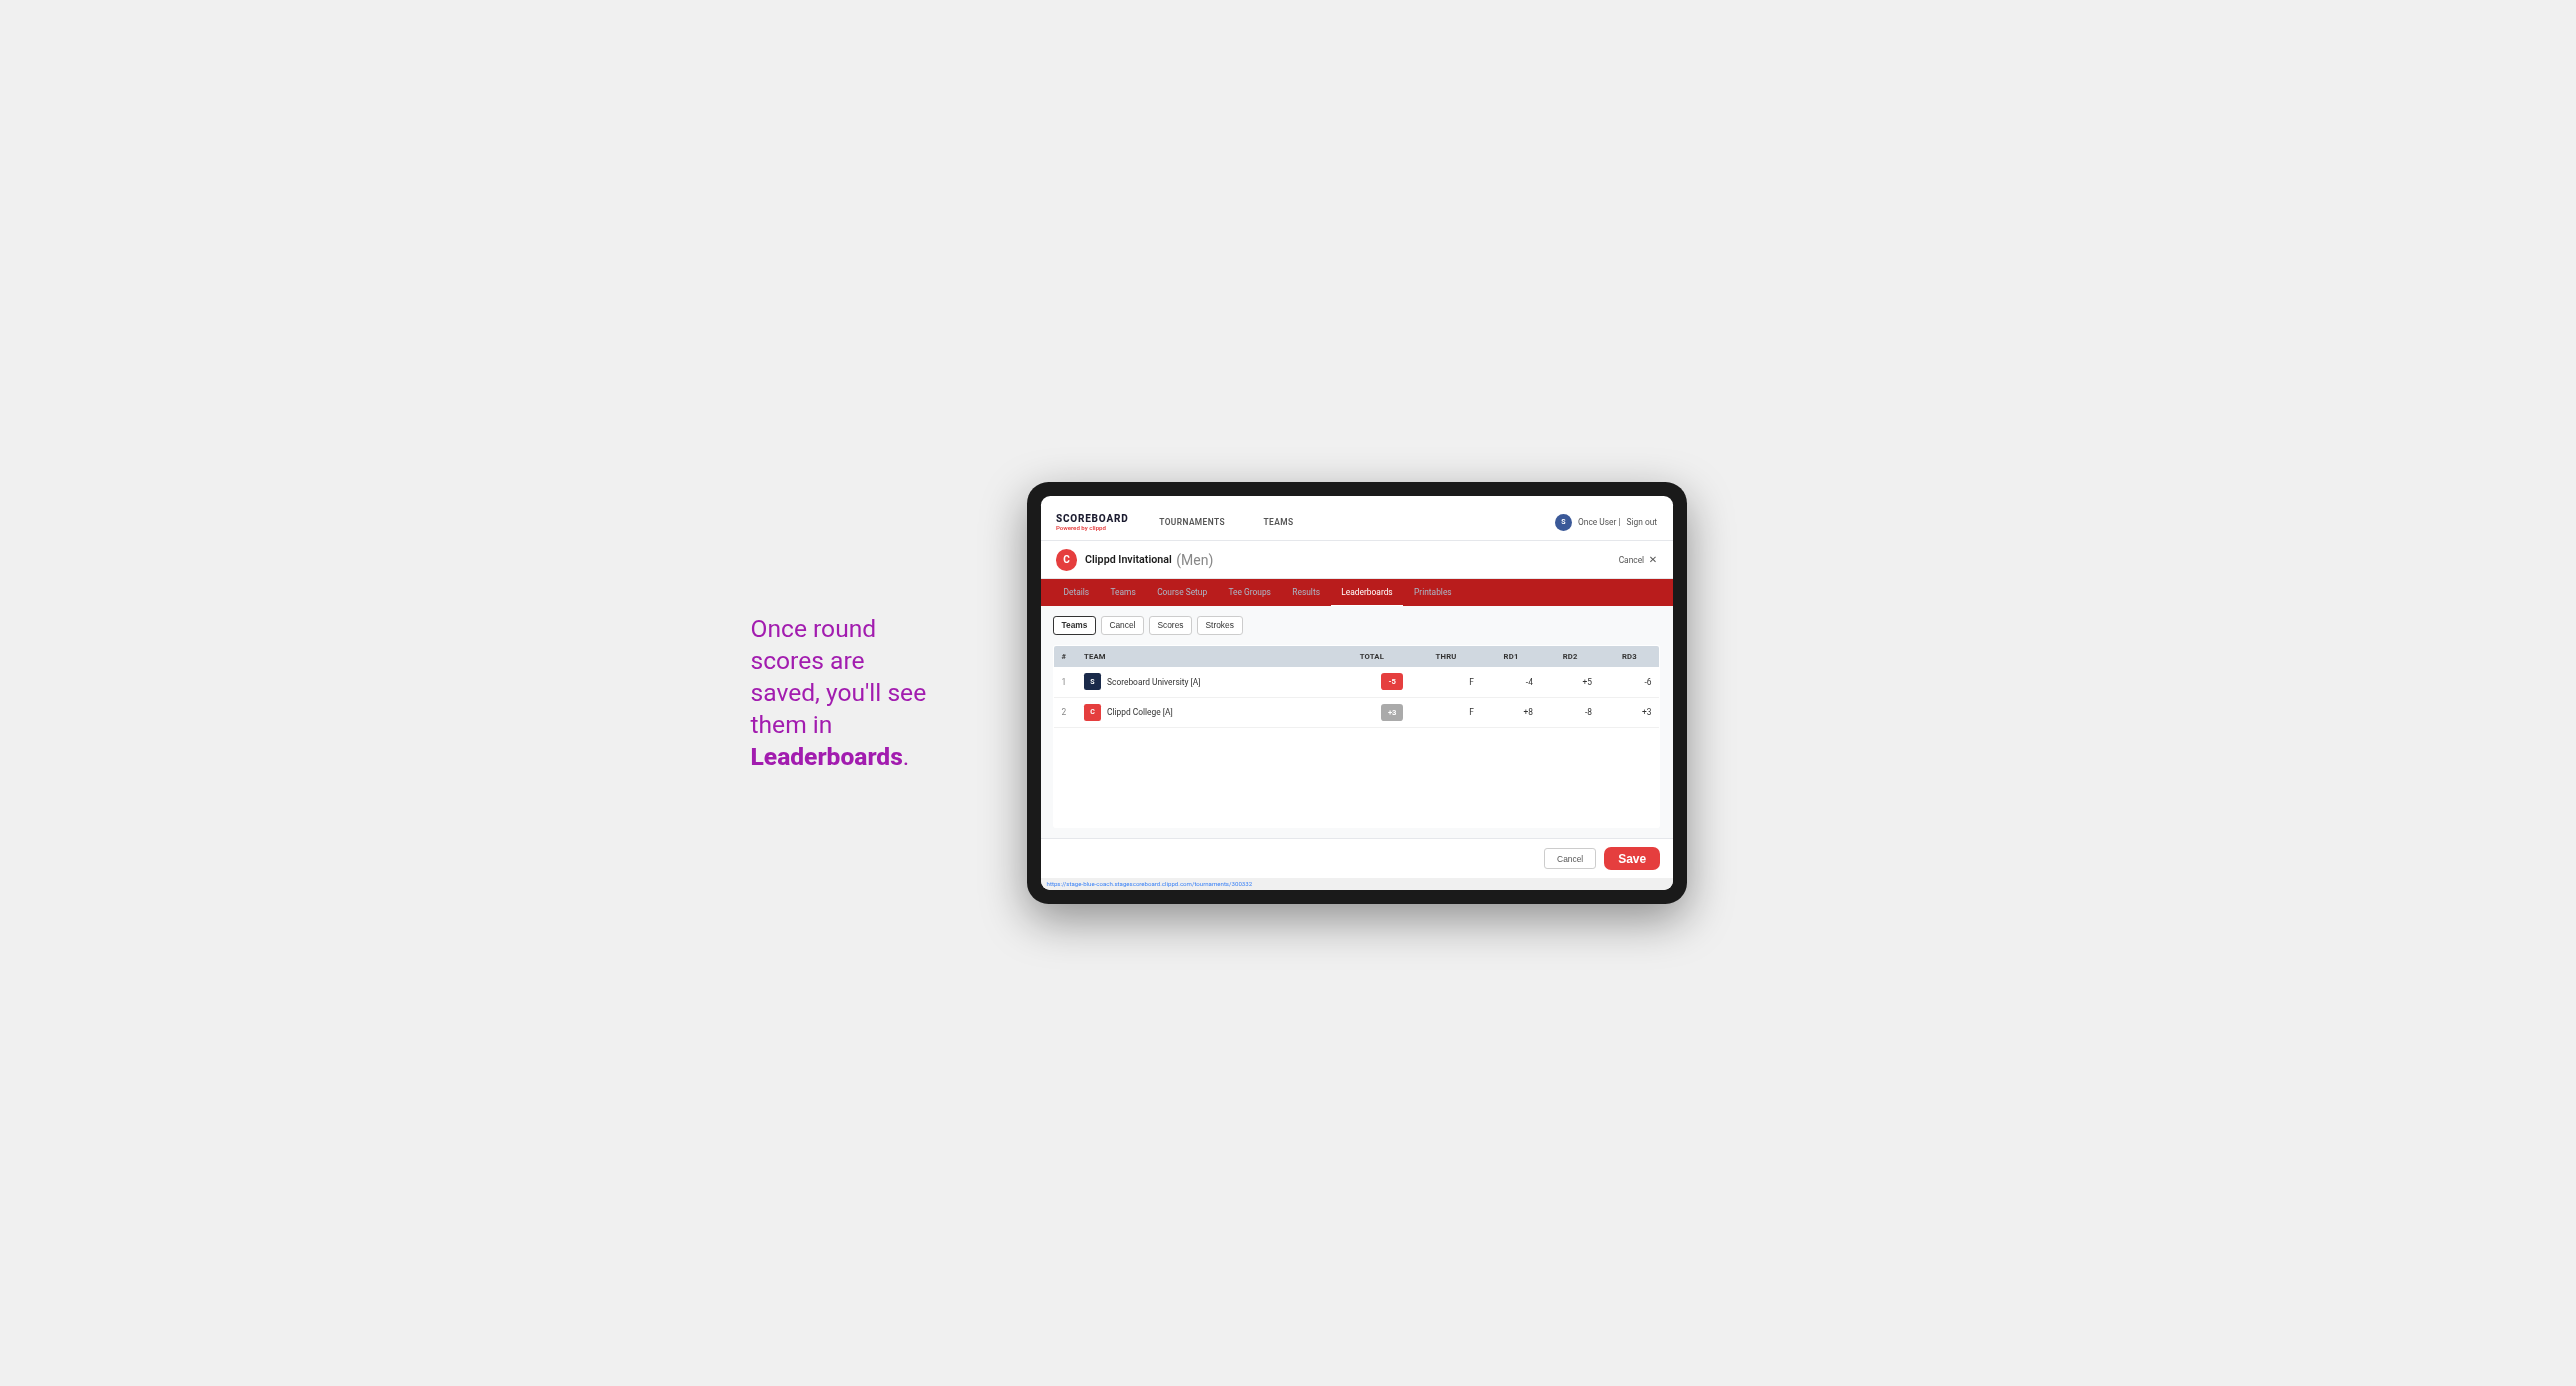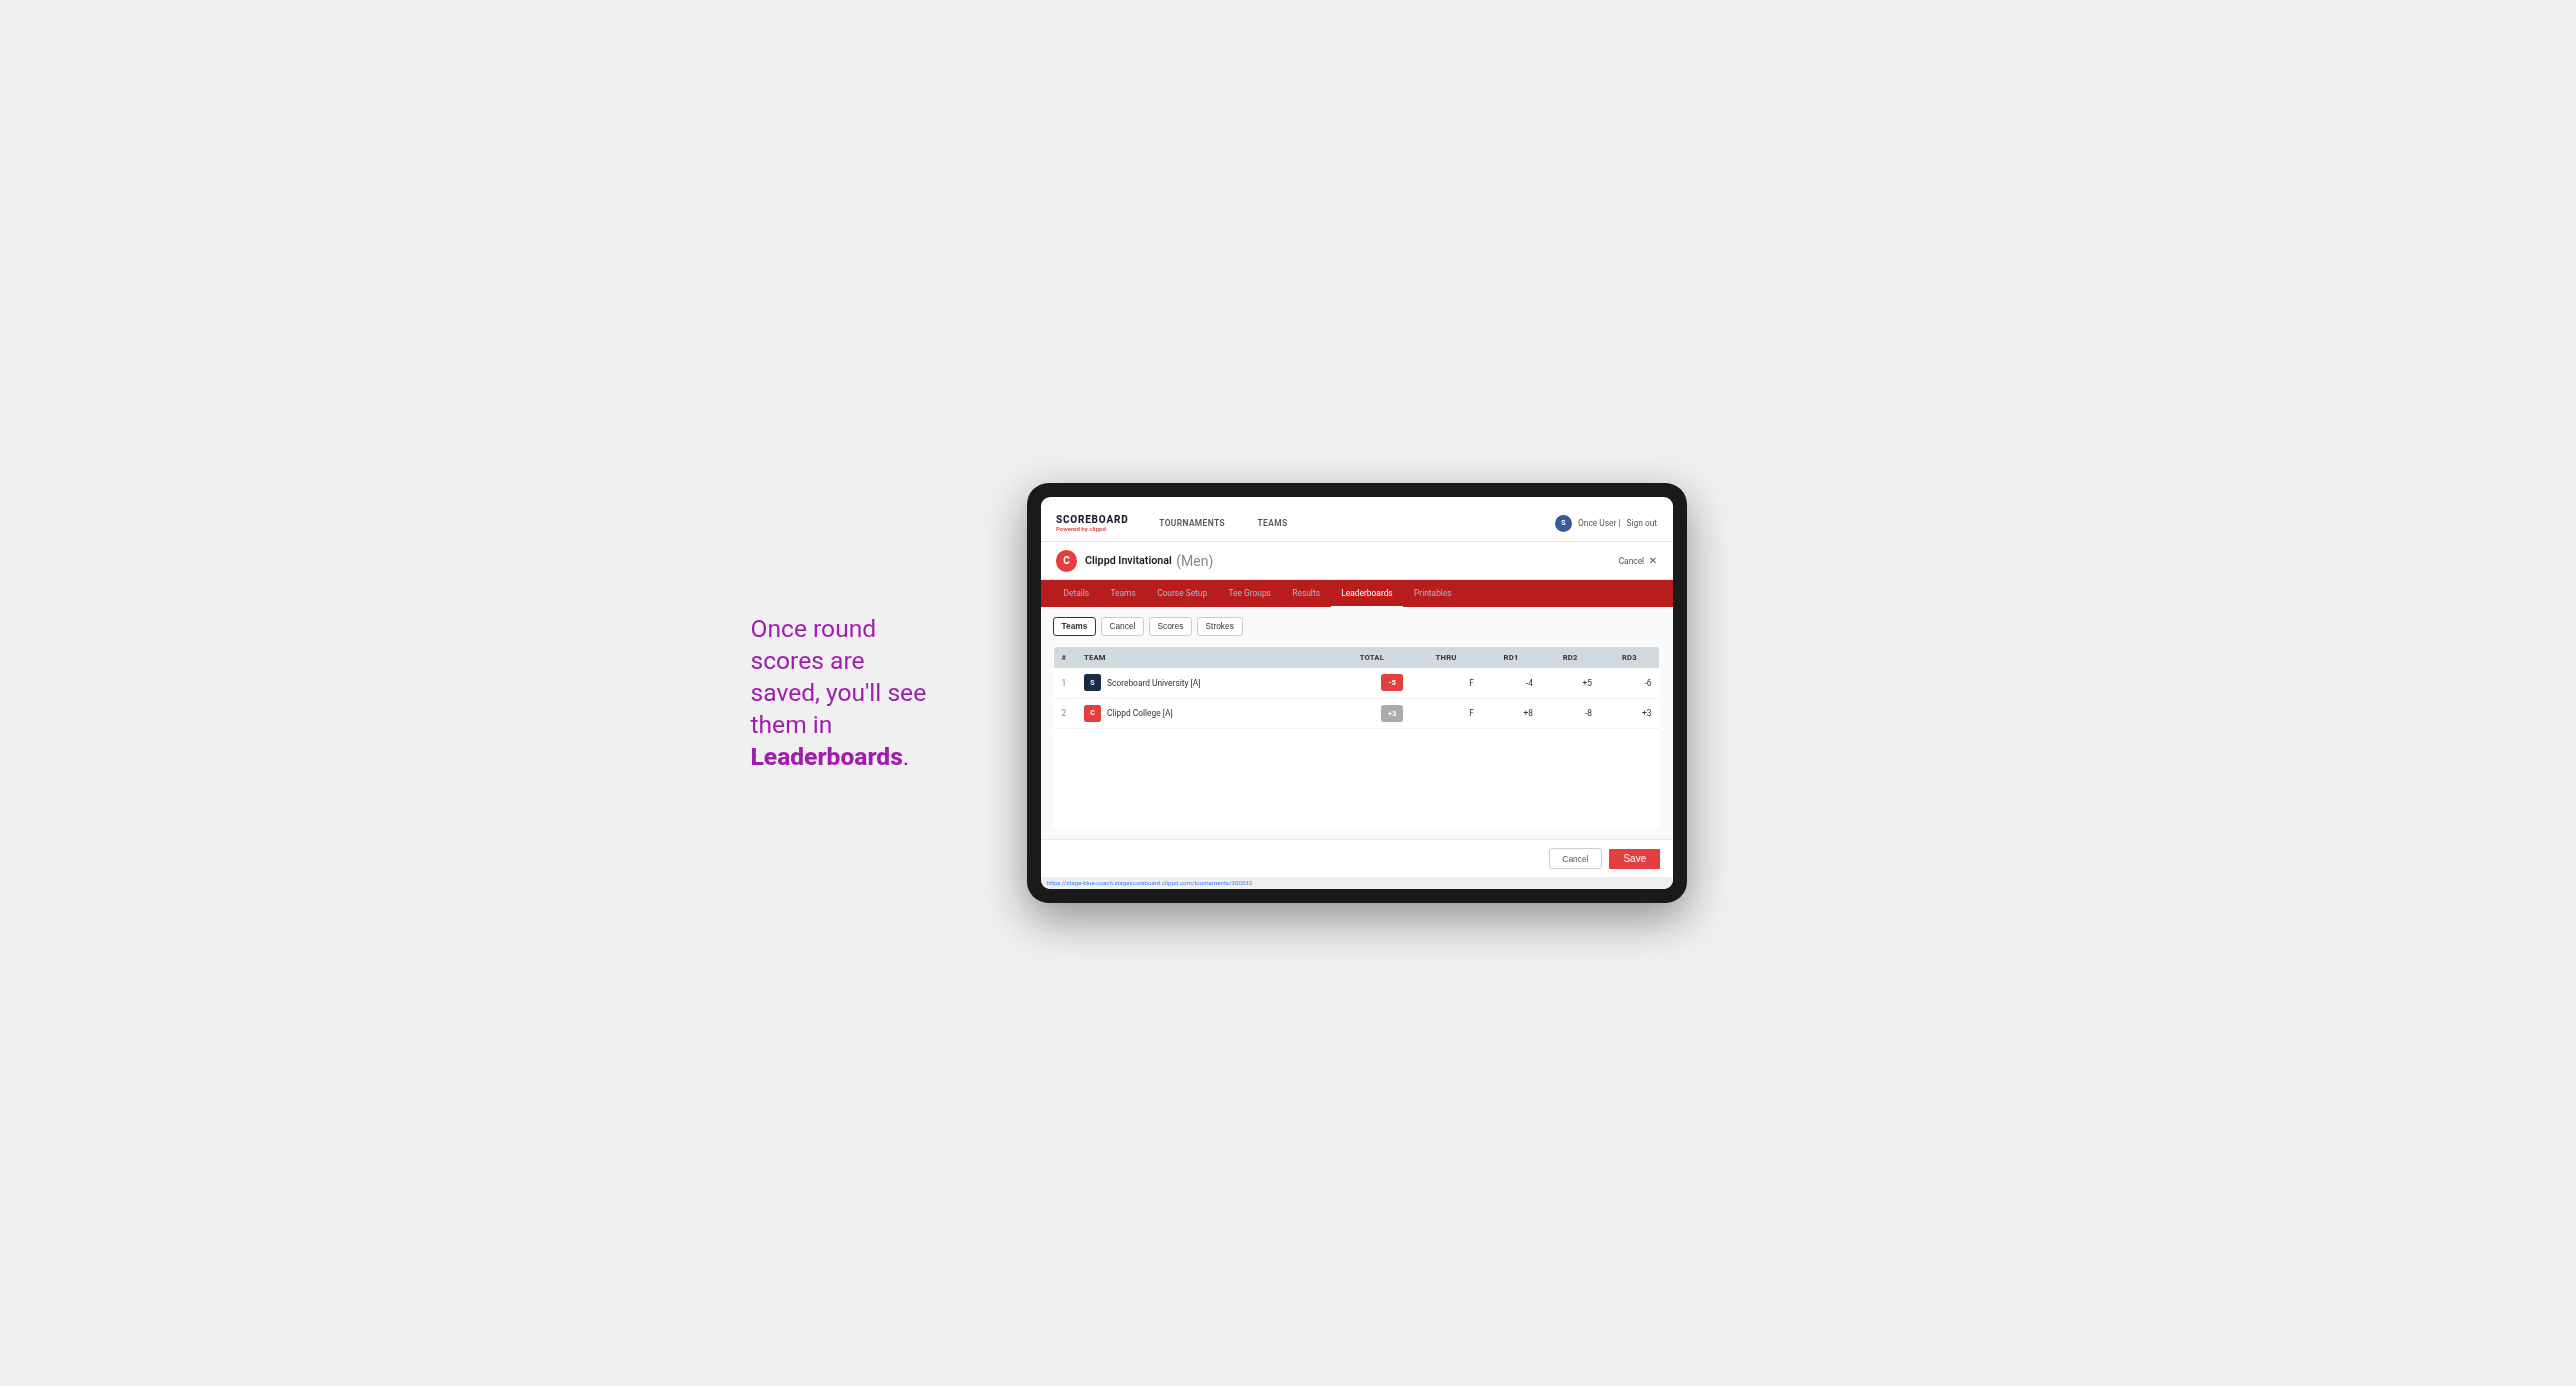--- a/index.html
+++ b/index.html
@@ -66,21 +66,21 @@
     .logo-powered {
       font-size: 6.1px;
       color: #888;
     }
     .logo-powered span {
       color: #e53e3e;
       font-weight: 600;
     }
     .nav-items {
       display: flex;
-      gap: 8px;
+      gap: 14px;
       flex: 1;
     }
     .nav-item {
       padding: 0 12.3px;
       height: 37px;
       display: flex;
       align-items: center;
       font-size: 8.4px;
       font-weight: 600;
       color: #555;
@@ -277,25 +277,25 @@
       border: 0.8px solid #ccc;
       border-radius: 3.1px;
       background: #fff;
       font-size: 8.4px;
       color: #555;
       cursor: pointer;
     }
     .btn-save {
       padding: 4.6px 14px;
       border: none;
-      border-radius: 1px;
+      border-radius: 7px;
       background: #e53e3e;
       color: #fff;
-      font-size: 10px;
-      font-weight: 400;
+      font-size: 12px;
+      font-weight: 700;
       cursor: pointer;
     }
     .url-bar {
       background: #f0f0f0;
       padding: 2.3px 6.1px;
       font-size: 6.1px;
       color: #3b82f6;
     }
     .spacer-row {
       height: 100px;

